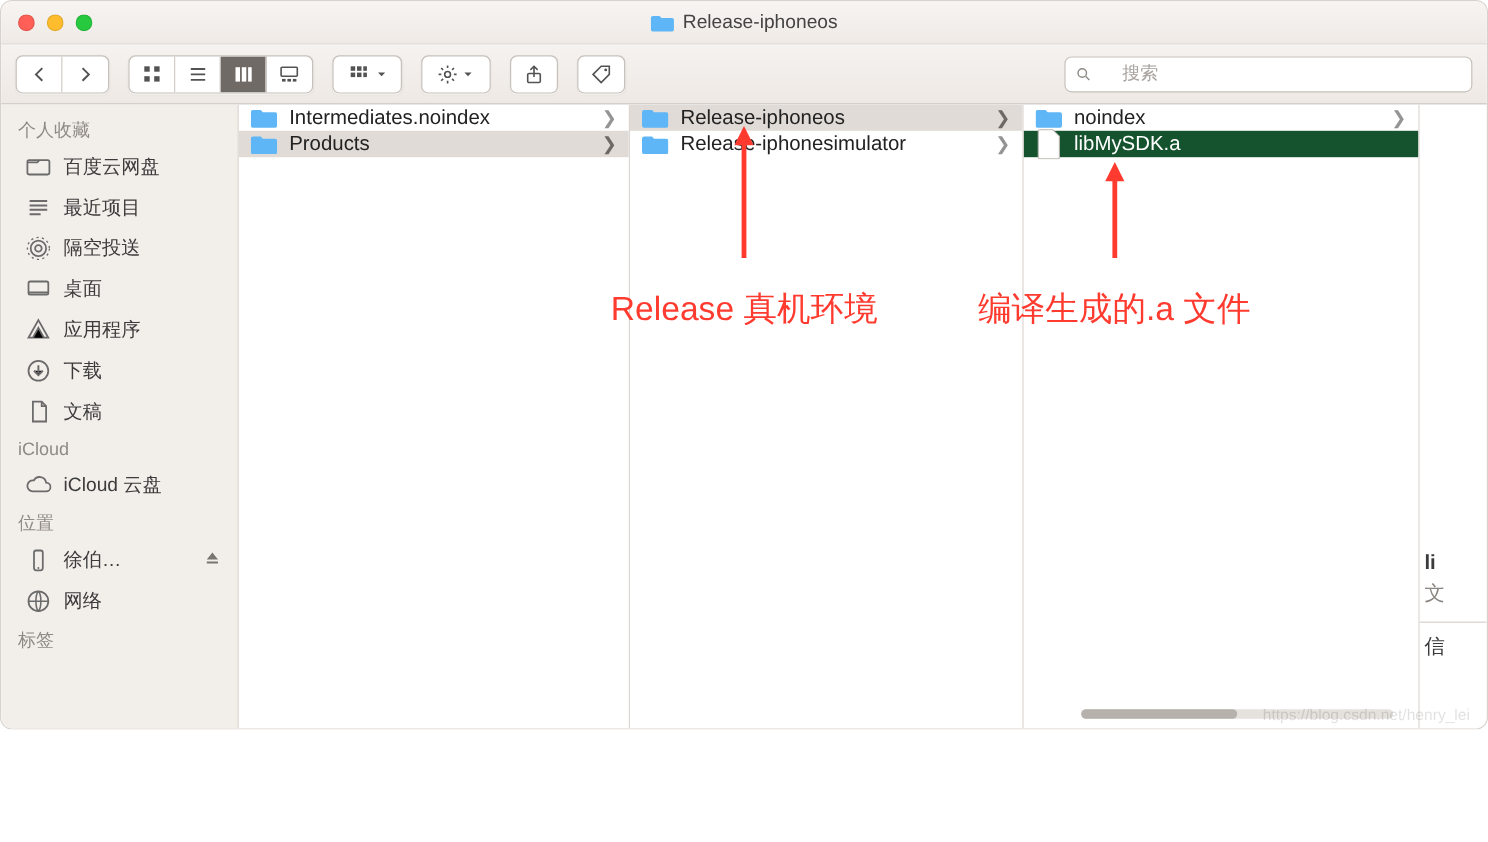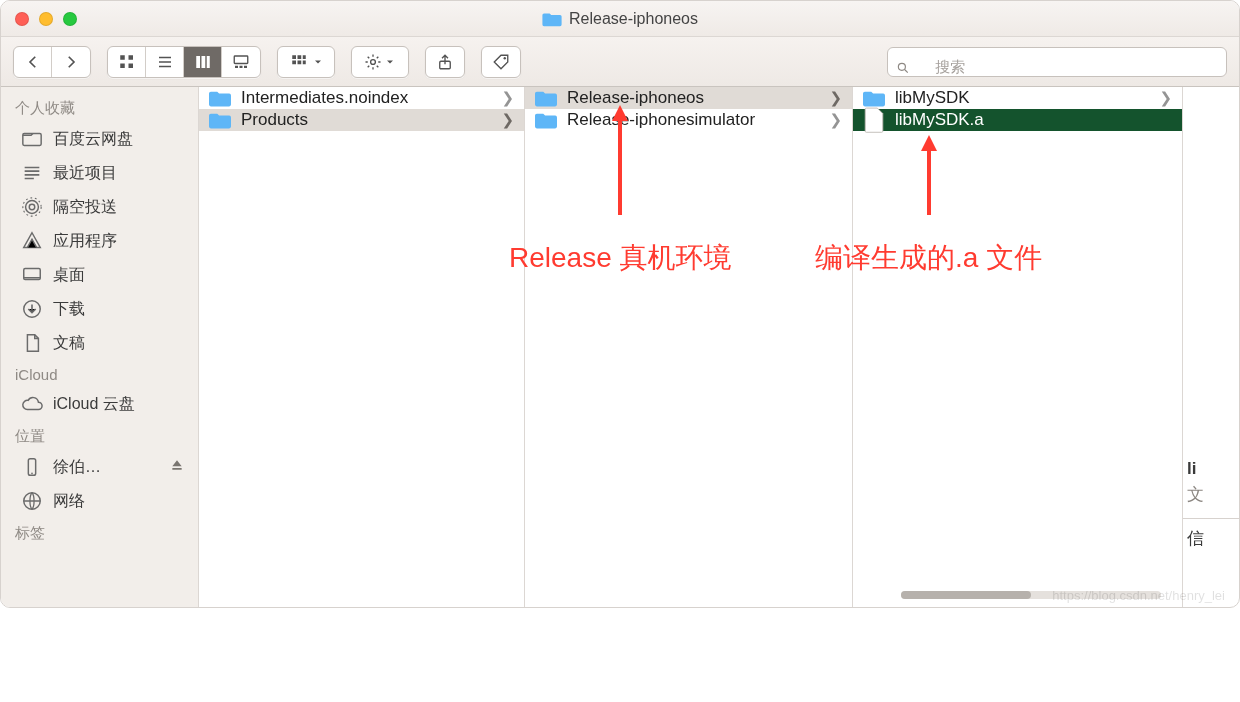--- a/index.html
+++ b/index.html
@@ -81,21 +81,21 @@
   }
   .btn:last-child { border-right: none; }
   .btn.active {
     background: #6f6a66;
     color: #fff;
   }
   .btn svg { width: 18px; height: 18px; }
   .spacer { flex: 1; }
   .search {
     display: flex;
-    align-items: flex-end;
+    align-items: center;
     width: 340px;
     height: 30px;
     border: 1px solid #c7c1bc;
     border-radius: 6px;
     background: #fff;
     padding: 0 8px;
     gap: 23px;
   }
   .search input {
     border: none; outline: none;
@@ -384,34 +384,34 @@
               <circle cx="12" cy="12" r="3" fill="none" stroke="currentColor" stroke-width="1.6"></circle>
               <circle cx="12" cy="12" r="7" fill="none" stroke="currentColor" stroke-width="1.6"></circle>
               <circle cx="12" cy="12" r="10" fill="none" stroke="currentColor" stroke-width="1.2" stroke-dasharray="2 3"></circle>
             </svg>
           </span>
         <span>隔空投送</span>
       </div>
       <div class="sb-item">
         <span class="ico">
             <svg viewBox="0 0 24 24">
+              <rect x="3" y="5" width="18" height="12" rx="1.5" fill="none" stroke="currentColor" stroke-width="1.6"></rect>
+              <path stroke="currentColor" stroke-width="1.6" d="M3 15h18"></path>
+            </svg>
+          </span>
+        <span>桌面</span>
+      </div>
+      <div class="sb-item">
+        <span class="ico">
+            <svg viewBox="0 0 24 24">
               <path fill="none" stroke="currentColor" stroke-width="1.6" d="M12 3l9 16H3z"></path>
               <path stroke="currentColor" stroke-width="1.6" d="M7 19l5-9 5 9"></path>
             </svg>
           </span>
         <span>应用程序</span>
-      </div>
-      <div class="sb-item">
-        <span class="ico">
-            <svg viewBox="0 0 24 24">
-              <rect x="3" y="5" width="18" height="12" rx="1.5" fill="none" stroke="currentColor" stroke-width="1.6"></rect>
-              <path stroke="currentColor" stroke-width="1.6" d="M3 15h18"></path>
-            </svg>
-          </span>
-        <span>桌面</span>
       </div>
       <div class="sb-item">
         <span class="ico">
             <svg viewBox="0 0 24 24">
               <circle cx="12" cy="12" r="9" fill="none" stroke="currentColor" stroke-width="1.6"></circle>
               <path stroke="currentColor" stroke-width="1.8" d="M12 7v7M8 12l4 4 4-4"></path>
             </svg>
           </span>
         <span>下载</span>
       </div>
@@ -505,21 +505,21 @@
         </div>
       </div>
 
       <div class="col">
         <div class="col-item">
           <span class="fico">
               <svg viewBox="0 0 24 20">
                 <path fill="#5eb6f7" d="M2 3h7l2 2h11a2 2 0 0 1 2 2v10a2 2 0 0 1-2 2H2a2 2 0 0 1-2-2V5a2 2 0 0 1 2-2z"></path>
               </svg>
             </span>
-          <span>libMySDK</span>
+          <span>noindex</span>
           <span class="arrow">❯</span>
         </div>
         <div class="col-item final-selected">
           <span class="fico">
               <svg viewBox="0 0 20 24">
                 <path fill="#fff" stroke="#bdb8b3" stroke-width="0.8" d="M3 1h10l5 5v16a1 1 0 0 1-1 1H3a1 1 0 0 1-1-1V2a1 1 0 0 1 1-1z"></path>
               </svg>
             </span>
           <span>libMySDK.a</span>
         </div>

